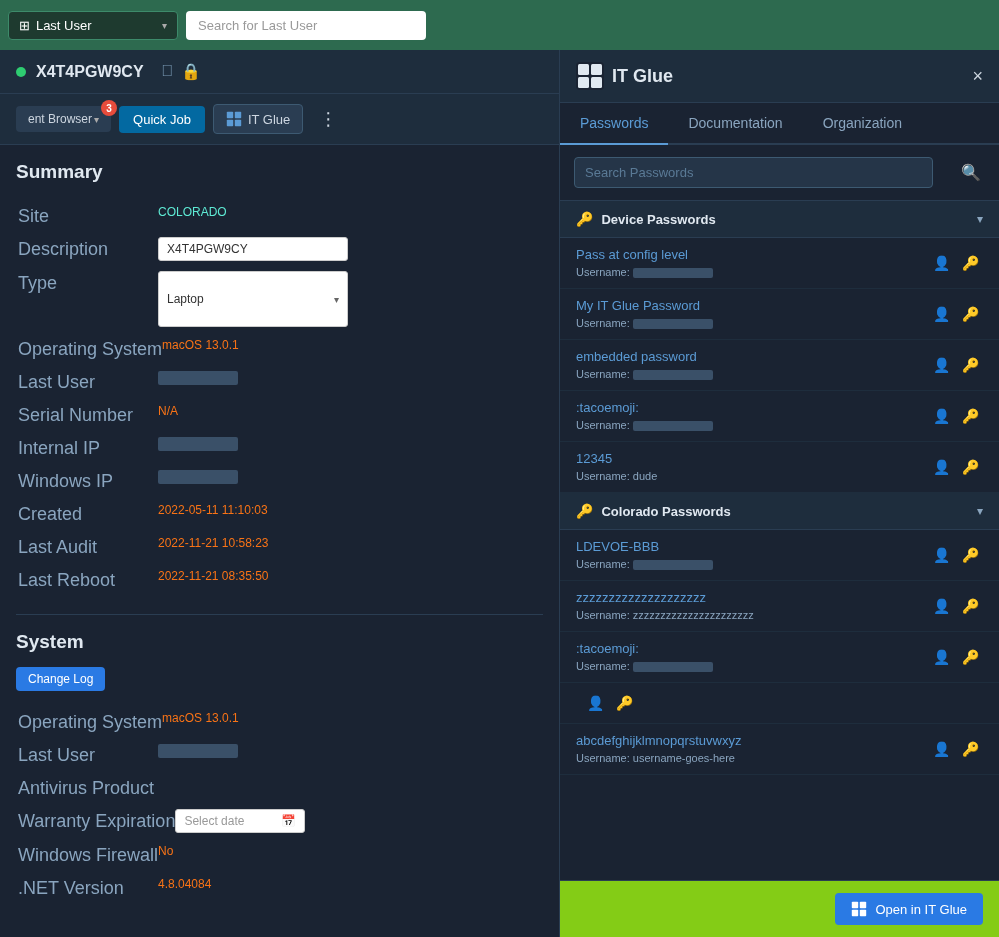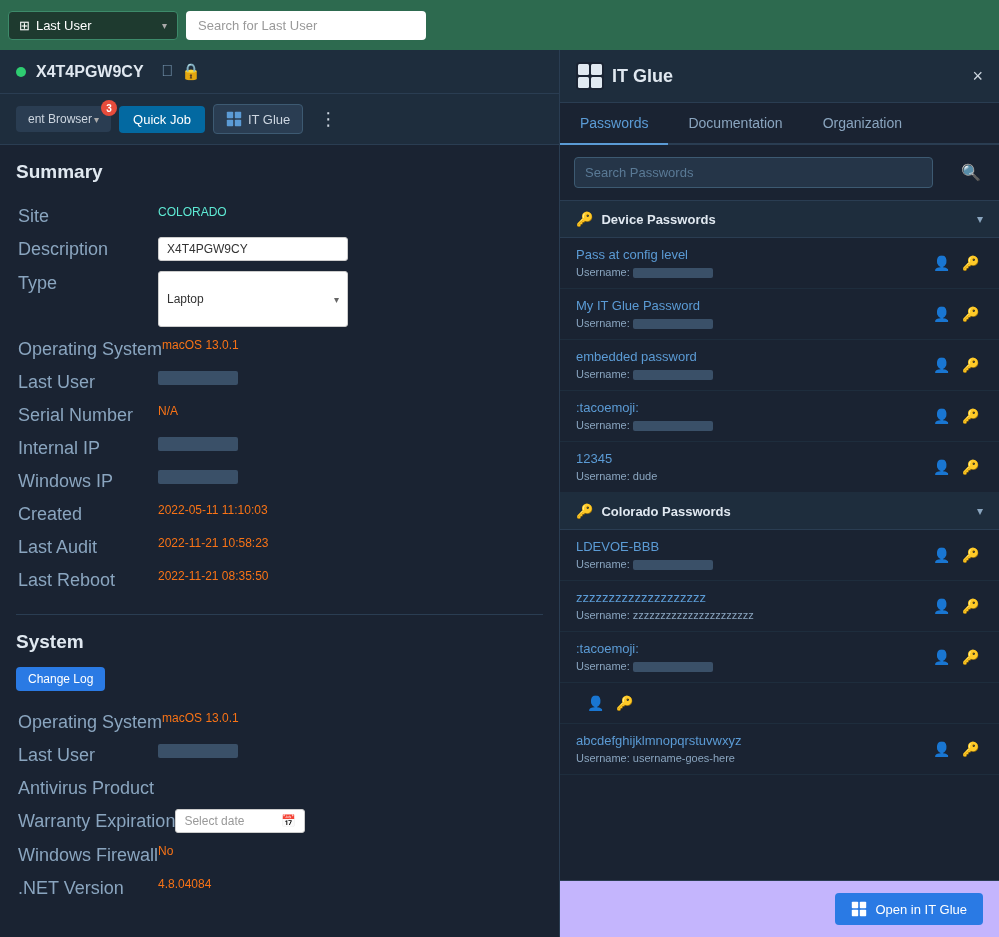--- a/index.html
+++ b/index.html
@@ -97,21 +97,21 @@
 
     .pwd-item { display: flex; align-items: center; padding: 9px 16px; border-bottom: 1px solid #1e2d3d; }
     .pwd-item-info { flex: 1; min-width: 0; }
     .pwd-item-name { color: #5b9bd5; font-size: 13px; cursor: pointer; text-decoration: none; display: block; margin-bottom: 2px; }
     .pwd-item-username { color: #8aa5bf; font-size: 11px; }
     .pwd-item-username .redacted-inline { background: #3a5068; color: transparent; border-radius: 2px; display: inline-block; height: 10px; width: 80px; vertical-align: middle; }
     .pwd-item-actions { display: flex; gap: 6px; flex-shrink: 0; margin-left: 8px; }
     .pwd-action-btn { background: none; border: none; color: #7a9bb5; font-size: 14px; cursor: pointer; padding: 3px; }
 
     
-    .drawer-footer { padding: 12px 16px; border-top: 1px solid #2a3d52; display: flex; justify-content: flex-end; background: #c4b5fd; }
+    .drawer-footer { padding: 12px 16px; border-top: 1px solid #2a3d52; display: flex; justify-content: flex-end; background: #84cc16; }
     .btn-open-itglue { background: #2a7ae4; border: none; border-radius: 4px; color: #fff; padding: 8px 16px; font-size: 13px; font-weight: 500; cursor: pointer; display: flex; align-items: center; gap: 8px; }
 
     
     ::-webkit-scrollbar { width: 6px; }
     ::-webkit-scrollbar-track { background: #1a2332; }
     ::-webkit-scrollbar-thumb { background: #3a5068; border-radius: 3px; }
   </style>
 </head>
 <body>
 

